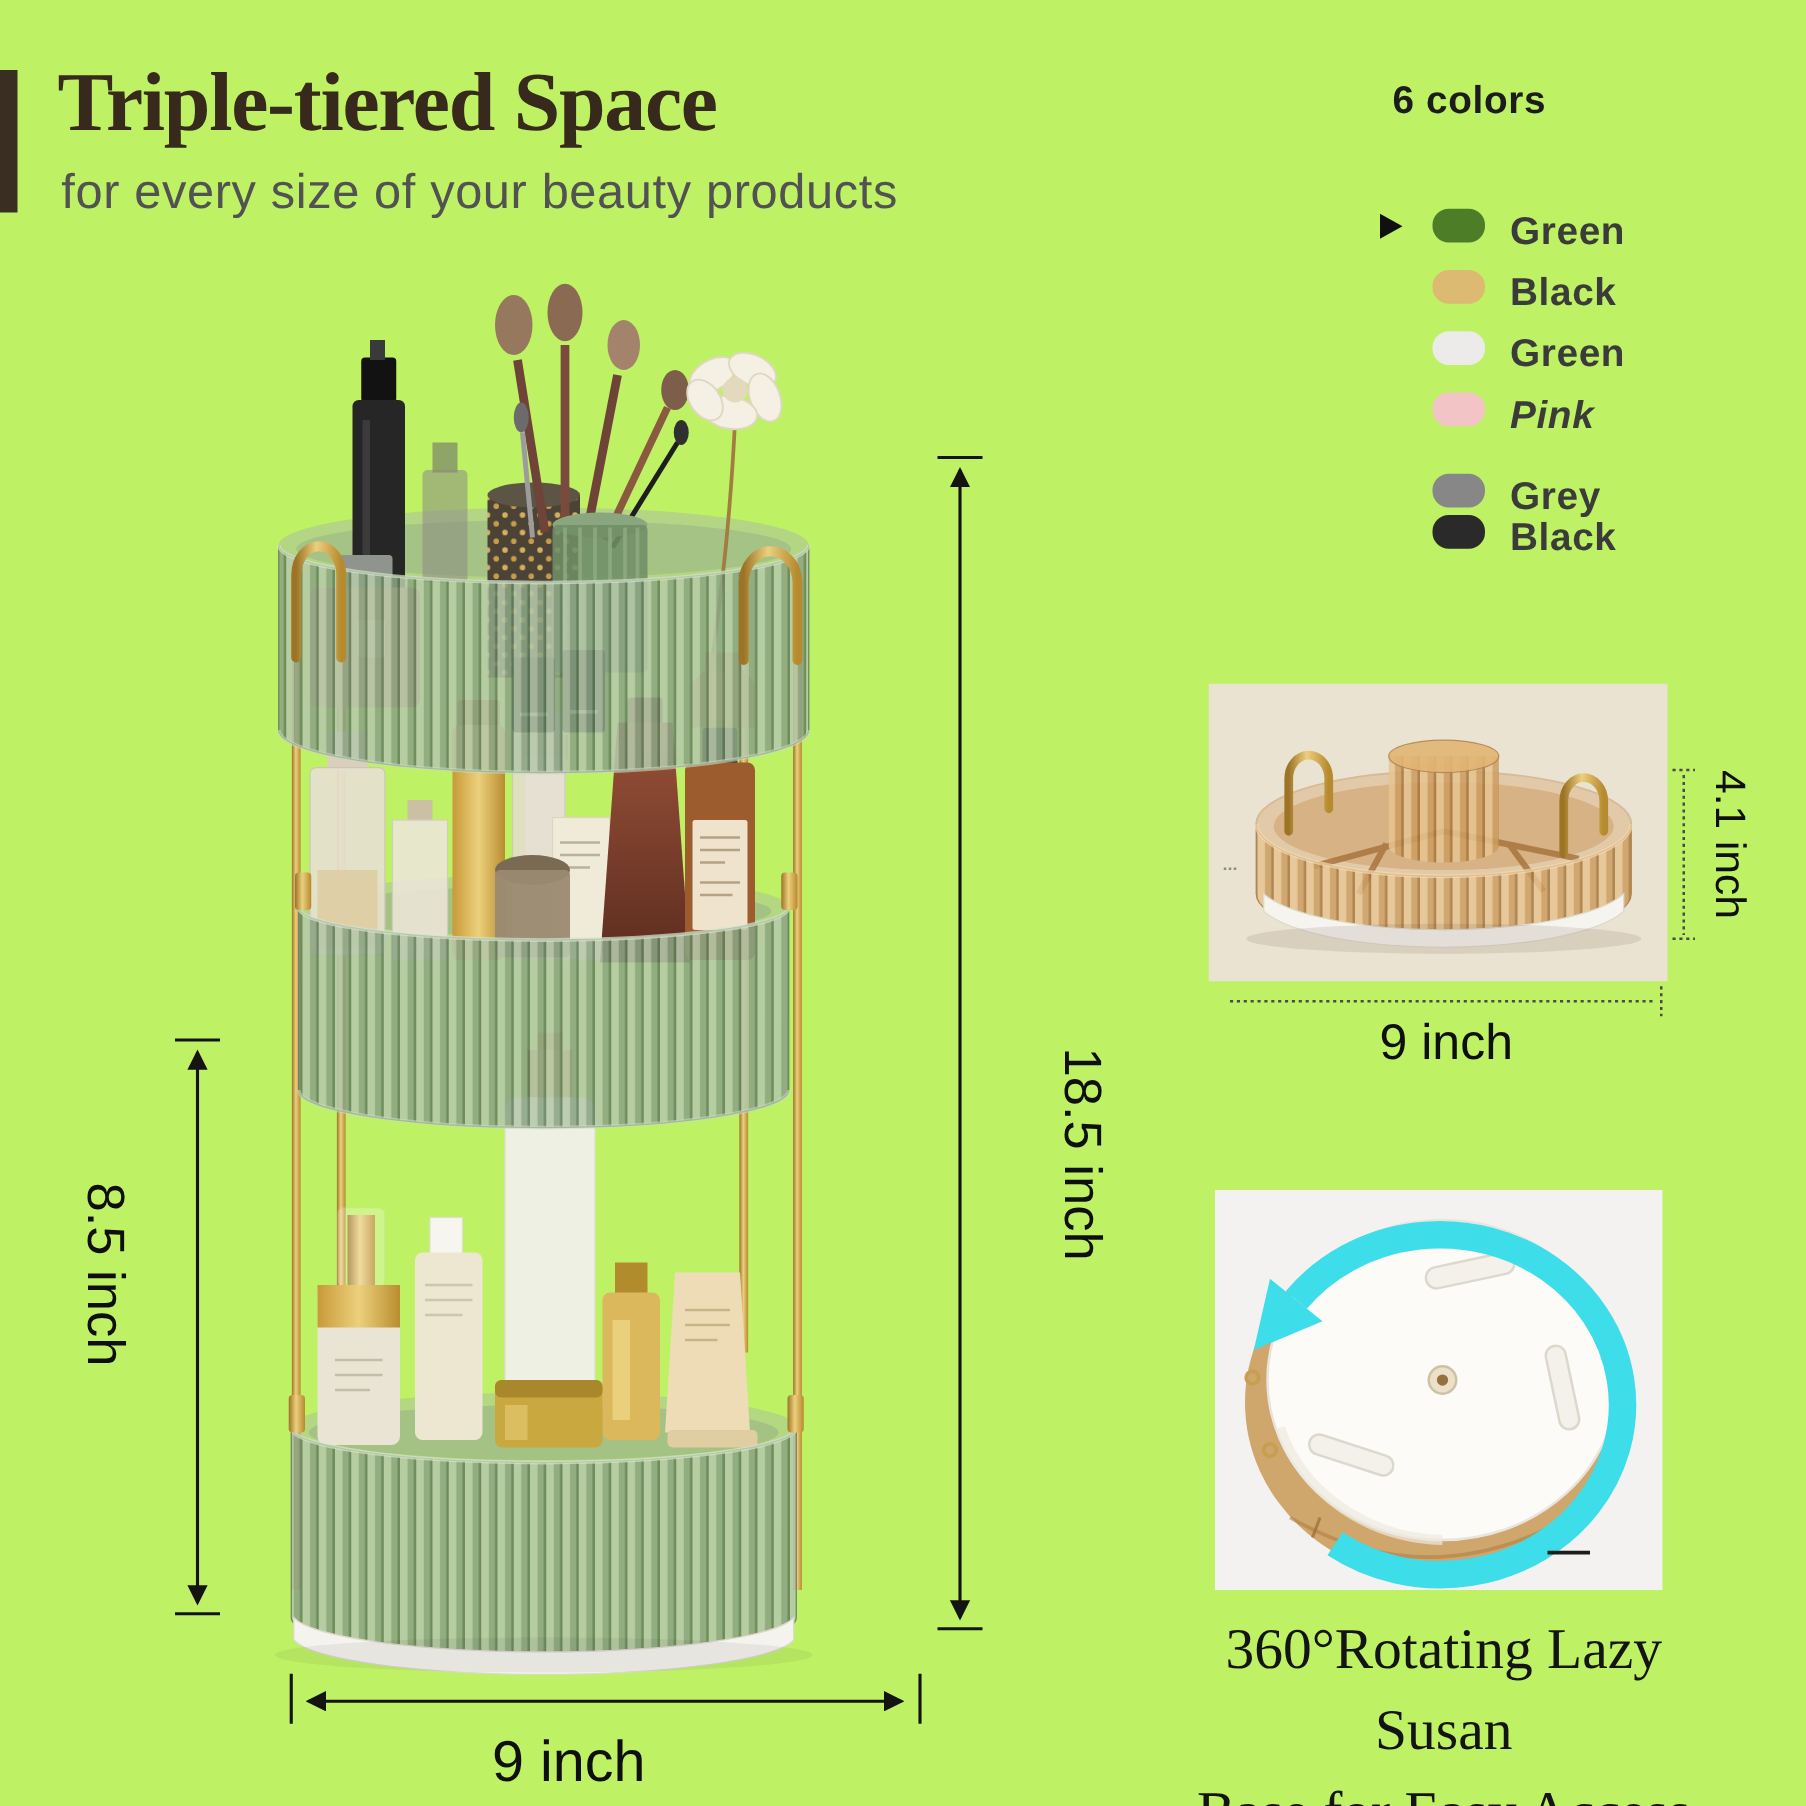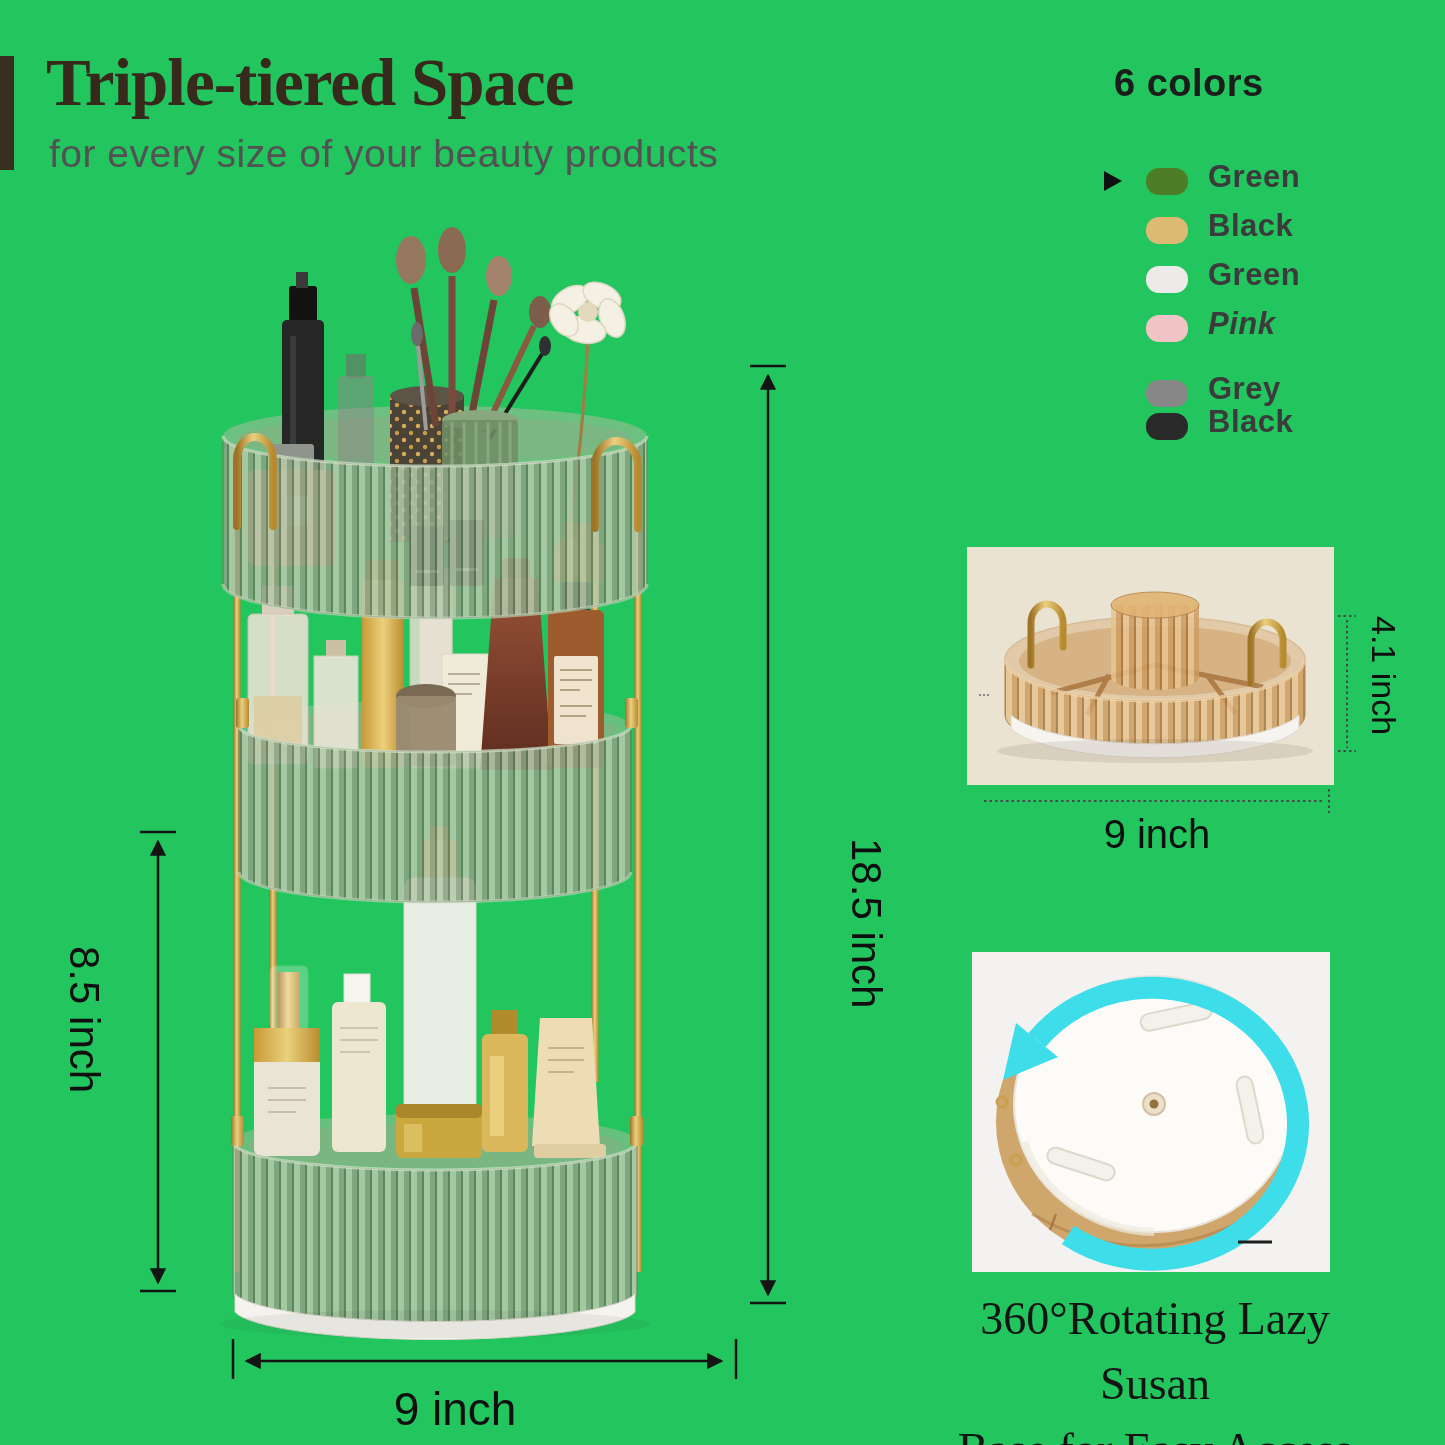--- a/index.html
+++ b/index.html
@@ -1,29 +1,29 @@
 <!DOCTYPE html>
 <html><head>
 <meta charset="utf-8">
 <style>
   html,body{margin:0;padding:0;background:#ffffff;}
-  #canvas{position:relative;width:1445px;height:1445px;background:#22c55e;overflow:hidden;
+  #canvas{position:relative;width:1445px;height:1445px;background:#bef264;overflow:hidden;
           font-family:"Liberation Sans",sans-serif;}
   .abs{position:absolute;}
 
   
   #accent-bar{left:0;top:56px;width:14px;height:114px;background:#3a2d22;}
   #page-title{left:46px;top:44px;font-family:"Liberation Serif",serif;font-weight:700;
               font-size:67px;color:#37291b;letter-spacing:-1px;white-space:nowrap;}
   #page-subtitle{left:49px;top:132px;font-size:39px;color:#525252;font-weight:300;
                  letter-spacing:.5px;white-space:nowrap;}
 
   
-  #colors-heading{left:1114px;top:62px;font-size:38px;font-weight:800;color:#1c1c1c;letter-spacing:.5px;}
-  .color-row{position:absolute;left:1146px;display:flex;align-items:flex-end;height:28px;}
+  #colors-heading{left:1114px;top:62px;font-size:31px;font-weight:800;color:#1c1c1c;letter-spacing:.5px;}
+  .color-row{position:absolute;left:1146px;display:flex;align-items:flex-start;height:28px;}
   .swatch{width:42px;height:27px;border-radius:13px;flex:0 0 auto;}
   .color-label{margin-left:20px;font-size:31px;font-weight:600;color:#3b3b3b;letter-spacing:.5px;}
   #selected-pointer{left:1104px;top:171px;width:0;height:0;border-top:10px solid transparent;
                     border-bottom:10px solid transparent;border-left:18px solid #101010;}
 
   
   .dim{color:#0f0f0f;white-space:nowrap;}
   .dim.v{writing-mode:vertical-rl;}
   #label-tier-height{left:60px;top:946px;font-size:42px;}
   #label-total-height{left:842px;top:838px;font-size:42px;}

